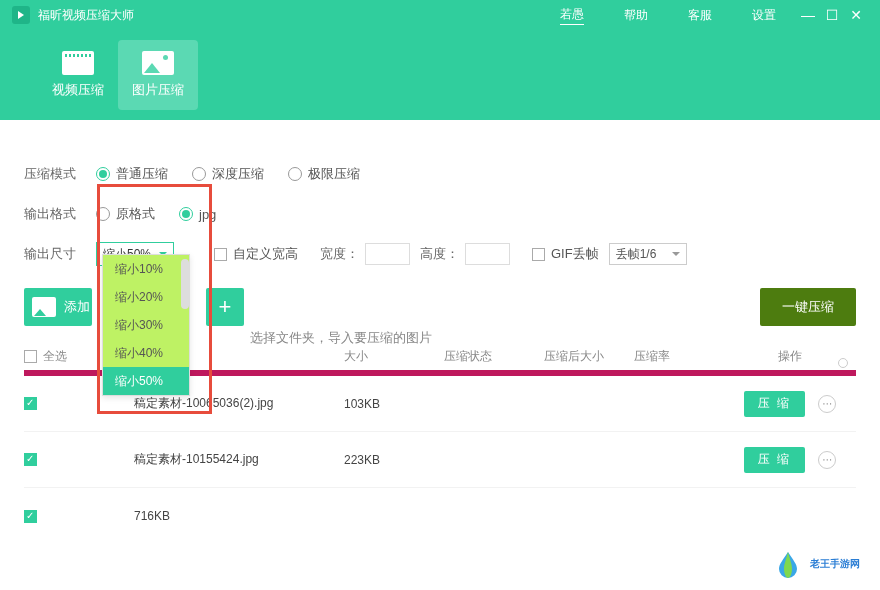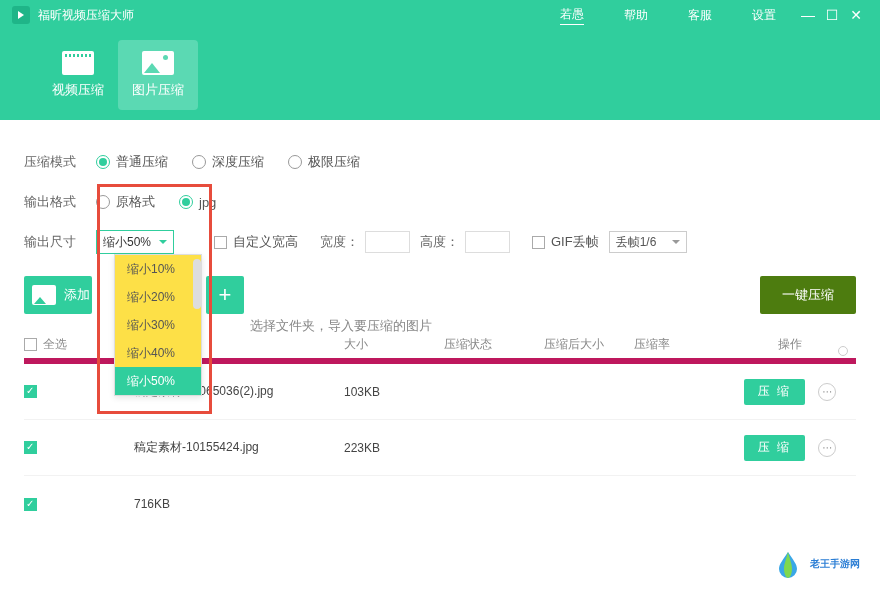--- a/index.html
+++ b/index.html
@@ -20,39 +20,39 @@
 .tab { width: 80px; height: 70px; display: flex; flex-direction: column; align-items: center; justify-content: center; color: #fff; font-size: 13px; cursor: pointer; border-radius: 4px; }
 .tab.active { background: #5bd9b3; }
 .tab .icon { width: 32px; height: 24px; margin-bottom: 6px; }
 .video-icon { background: #fff; border-radius: 2px; position: relative; }
 .video-icon::before { content: ""; position: absolute; top: 3px; left: 3px; right: 3px; height: 3px; background: repeating-linear-gradient(90deg, #30ce9d 0 2px, #fff 2px 4px); }
 .image-icon-big { background: #fff; border-radius: 2px; position: relative; overflow: hidden; }
 .image-icon-big::before { content: ""; position: absolute; bottom: 2px; left: 2px; width: 0; height: 0; border-left: 8px solid transparent; border-right: 8px solid transparent; border-bottom: 10px solid #5bd9b3; }
 .image-icon-big::after { content: ""; position: absolute; top: 4px; right: 6px; width: 5px; height: 5px; background: #5bd9b3; border-radius: 50%; }
 
 
-.content { padding: 22px 24px; font-size: 13px; color: #555; }
+.content { padding: 34px 24px; font-size: 13px; color: #555; }
 .row { display: flex; align-items: center; height: 40px; }
 .row-label { width: 72px; color: #666; }
 .radio { display: flex; align-items: center; margin-right: 24px; cursor: pointer; }
 .radio .dot { width: 14px; height: 14px; border: 1px solid #999; border-radius: 50%; margin-right: 6px; display: flex; align-items: center; justify-content: center; }
 .radio.checked .dot { border-color: #30ce9d; }
 .radio.checked .dot::after { content: ""; width: 8px; height: 8px; background: #30ce9d; border-radius: 50%; }
 .select-box { width: 78px; height: 24px; border: 1px solid #30ce9d; display: flex; align-items: center; padding: 0 6px; font-size: 12px; cursor: pointer; justify-content: space-between; color: #333; }
 .select-box .caret { width: 0; height: 0; border-left: 4px solid transparent; border-right: 4px solid transparent; border-top: 4px solid #30ce9d; }
 .checkbox { width: 13px; height: 13px; border: 1px solid #aaa; margin-right: 6px; display: inline-block; }
 .checkbox.checked { background: #30ce9d; border-color: #30ce9d; position: relative; }
 .checkbox.checked::after { content: "✓"; color: #fff; font-size: 10px; position: absolute; top: -1px; left: 1px; }
 .small-input { width: 45px; height: 22px; border: 1px solid #ddd; margin: 0 10px 0 4px; }
 .small-label { color: #666; margin-right: 2px; }
 .frame-select { width: 78px; height: 22px; border: 1px solid #ccc; display: flex; align-items: center; padding: 0 6px; font-size: 12px; justify-content: space-between; margin-left: 10px; cursor: pointer; }
 .frame-select .caret2 { width: 0; height: 0; border-left: 4px solid transparent; border-right: 4px solid transparent; border-top: 4px solid #999; }
 
 
-.dropdown { position: absolute; left: 114px; top: 254px; width: 88px; background: #fde047; border: 1px solid #ddd; box-shadow: 0 2px 6px rgba(0,0,0,0.1); z-index: 10; }
+.dropdown { position: absolute; left: 102px; top: 254px; width: 88px; background: #bef264; border: 1px solid #ddd; box-shadow: 0 2px 6px rgba(0,0,0,0.1); z-index: 10; }
 .dropdown .opt { height: 28px; line-height: 28px; padding-left: 12px; font-size: 12px; color: #555; cursor: pointer; }
 .dropdown .opt.selected { background: #30ce9d; color: #fff; }
 .dropdown .scrollbar { position: absolute; right: 0; top: 4px; width: 8px; height: 50px; background: #ddd; border-radius: 4px; }
 
 
 .redbox { position: absolute; left: 97px; top: 184px; width: 115px; height: 230px; border: 3px solid #e74c3c; pointer-events: none; z-index: 11; }
 
 
 .action-bar { display: flex; align-items: flex-start; margin-top: 14px; gap: 6px; height: 42px; }
 .btn-add { display: flex; align-items: center; background: #30ce9d; color: #fff; height: 38px; padding: 0 2px 0 8px; border-radius: 2px; cursor: pointer; font-size: 13px; }

